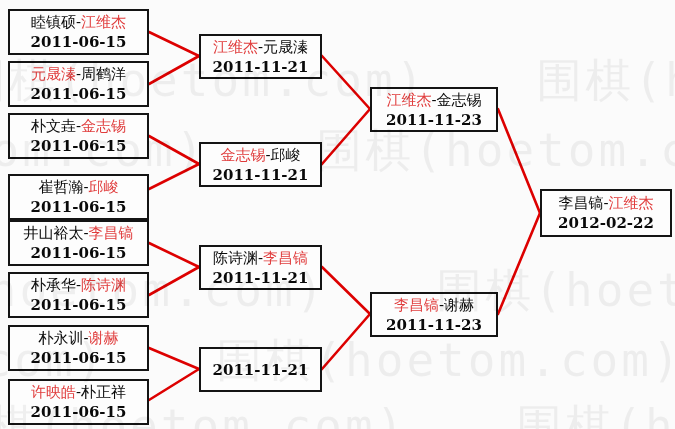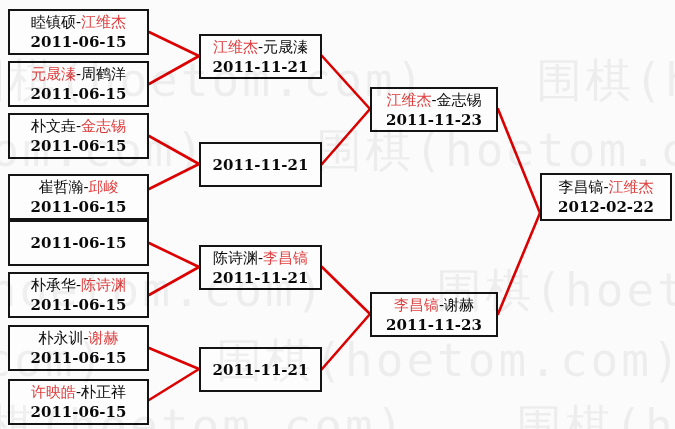--- a/index.html
+++ b/index.html
@@ -72,60 +72,62 @@
   </div>
   <div class="box c1" style="top:113px">
     <div class="players"><span>朴文垚</span><span>-</span><span class="red">金志锡</span></div>
     <div class="date">2011-06-15</div>
   </div>
   <div class="box c1" style="top:174px">
     <div class="players"><span>崔哲瀚</span><span>-</span><span class="red">邱峻</span></div>
     <div class="date">2011-06-15</div>
   </div>
   <div class="box c1" style="top:220px">
+    <div class="players"><span>井山裕太</span><span>-</span><span class="red">李昌镐</span></div>
     <div class="date">2011-06-15</div>
   </div>
   <div class="box c1" style="top:272px">
     <div class="players"><span>朴承华</span><span>-</span><span class="red">陈诗渊</span></div>
     <div class="date">2011-06-15</div>
   </div>
   <div class="box c1" style="top:325px">
     <div class="players"><span>朴永训</span><span>-</span><span class="red">谢赫</span></div>
     <div class="date">2011-06-15</div>
   </div>
   <div class="box c1" style="top:379px">
     <div class="players"><span class="red">许映皓</span><span>-</span><span>朴正祥</span></div>
     <div class="date">2011-06-15</div>
   </div>
 
   <div class="box c2" style="top:34px">
     <div class="players"><span class="red">江维杰</span><span>-</span><span>元晟溱</span></div>
     <div class="date">2011-11-21</div>
   </div>
   <div class="box c2" style="top:142px">
+    <div class="players"><span class="red">金志锡</span><span>-</span><span>邱峻</span></div>
     <div class="date">2011-11-21</div>
   </div>
   <div class="box c2" style="top:245px">
     <div class="players"><span>陈诗渊</span><span>-</span><span class="red">李昌镐</span></div>
     <div class="date">2011-11-21</div>
   </div>
   <div class="box c2" style="top:347px">
     <div class="date">2011-11-21</div>
   </div>
 
   <div class="box c3" style="top:87px">
     <div class="players"><span class="red">江维杰</span><span>-</span><span>金志锡</span></div>
     <div class="date">2011-11-23</div>
   </div>
   <div class="box c3" style="top:292px">
     <div class="players"><span class="red">李昌镐</span><span>-</span><span>谢赫</span></div>
     <div class="date">2011-11-23</div>
   </div>
 
-  <div class="box c4" style="top:173px">
+  <div class="box c4" style="top:189px">
     <div class="players"><span>李昌镐</span><span>-</span><span class="red">江维杰</span></div>
     <div class="date">2012-02-22</div>
   </div>
 
   <div class="wm">
     <div class="wm-row"><span>围棋(hoetom.com)</span><span>围棋(hoetom.com)</span></div>
     <div class="wm-row"><span>围棋(hoetom.com)</span><span>围棋(hoetom.com)</span></div>
     <div class="wm-row"><span>围棋(hoetom.com)</span></div>
     <div class="wm-row"><span>围棋(hoetom.com)</span><span>围棋(hoetom.com)</span></div>
     <div class="wm-row"><span>围棋(hoetom.com)</span><span>围棋(hoetom.com)</span></div>

